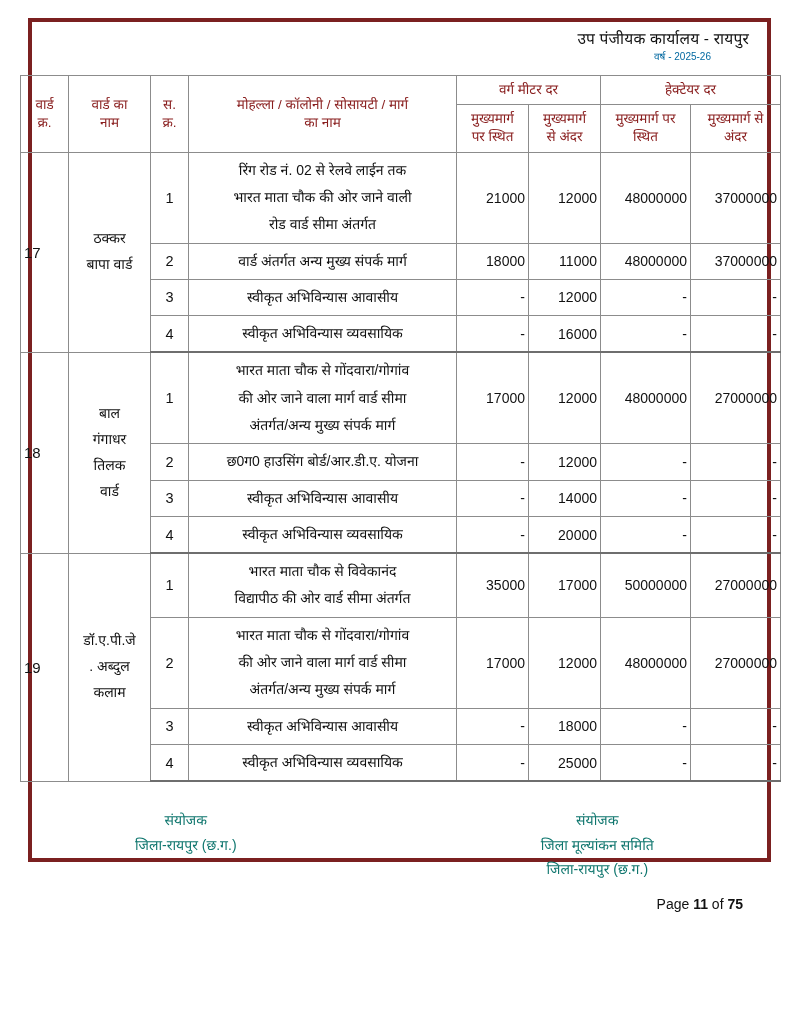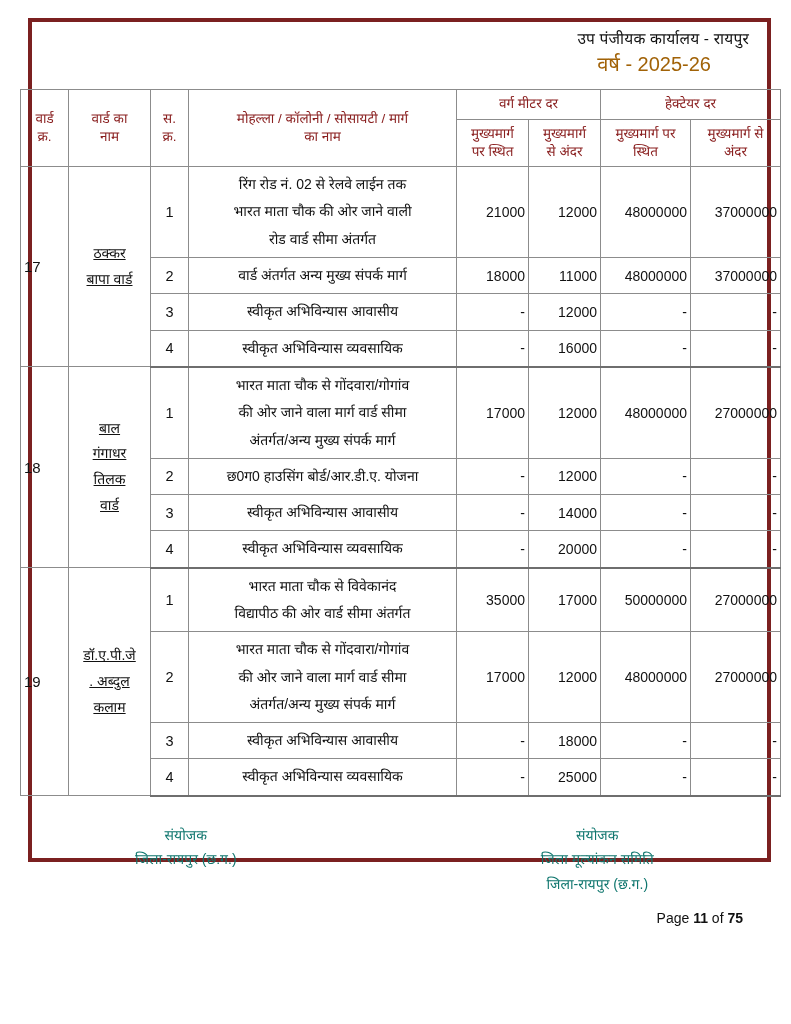--- a/index.html
+++ b/index.html
@@ -52,22 +52,22 @@
     text-align: right;
     padding: 10px 14px 4px 0;
     line-height: 1.45;
   }
   .doc-head .office {
     font-size: 15.5px;
     color: #111111;
     letter-spacing: .2px;
   }
   .doc-head .year {
-    font-size: 20px;
-    color: #a16207;
+    font-size: 10px;
+    color: #0369a1;
     padding-right: 38px;
   }
 
   
   table.rates {
     width: 100%;
     border-collapse: collapse;
     table-layout: fixed;
     margin-top: 6px;
   }
@@ -110,21 +110,20 @@
   td.ward-no {
     text-align: left;
     font-size: 15px;
     color: #111;
   }
   td.ward-name {
     text-align: center;
     font-size: 14px;
     line-height: 1.85;
     color: #111;
-    text-decoration: underline;
   }
   td.sno {
     text-align: center;
     font-size: 14.5px;
     color: #111;
   }
   td.area-name {
     text-align: center;
     font-size: 14px;
     line-height: 1.95;

